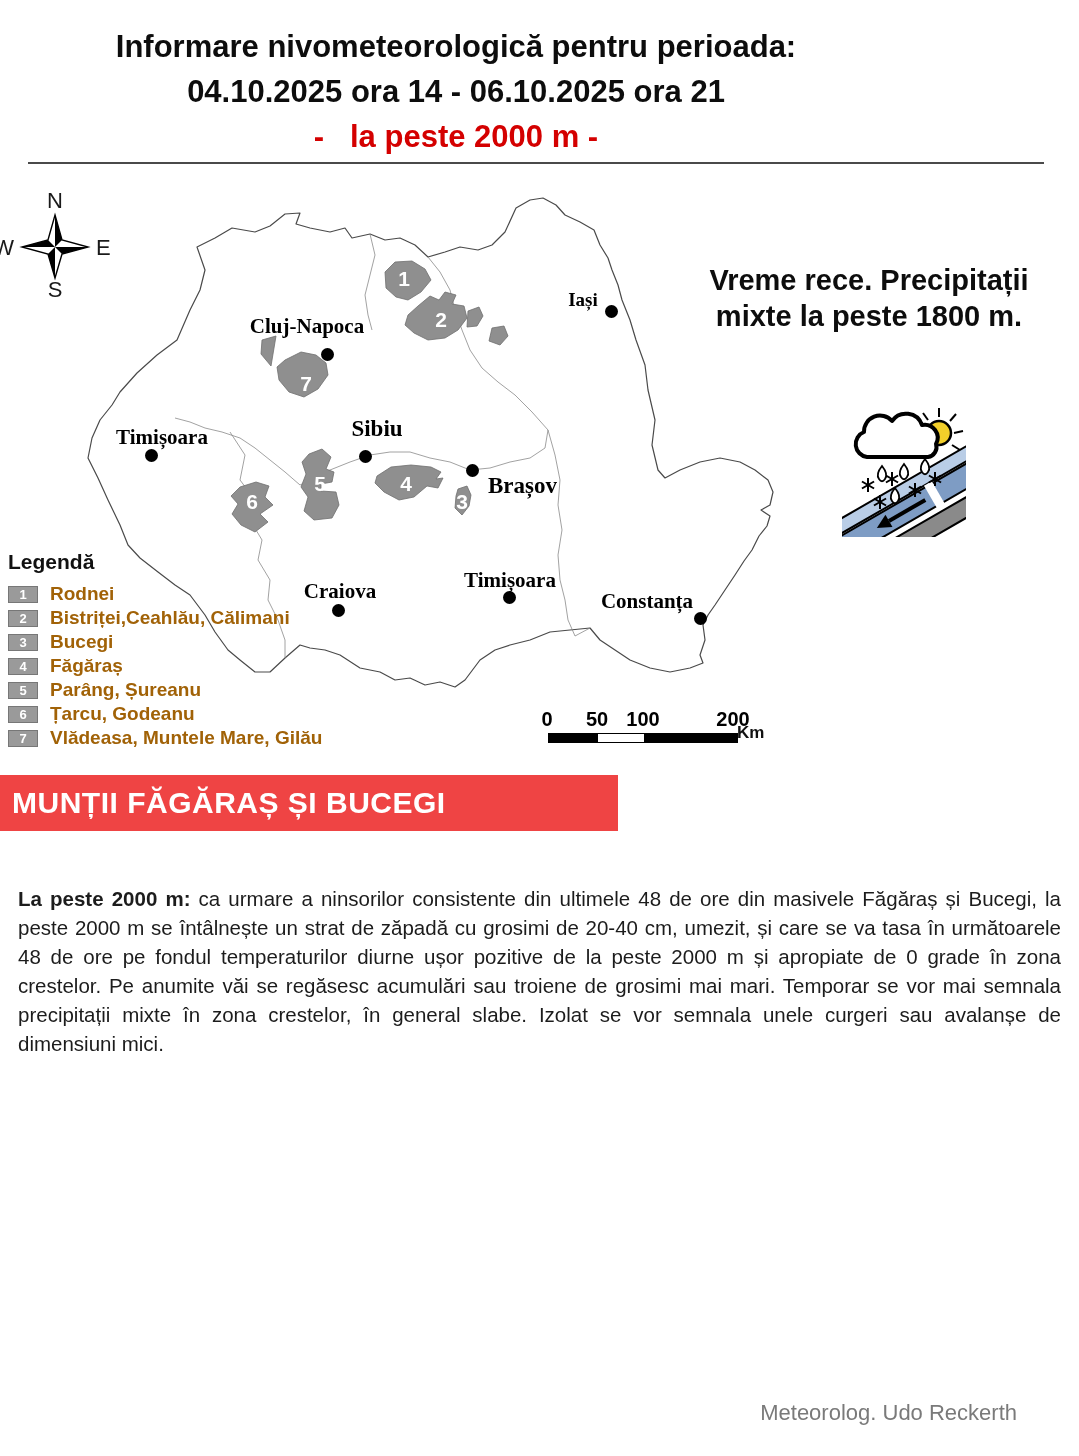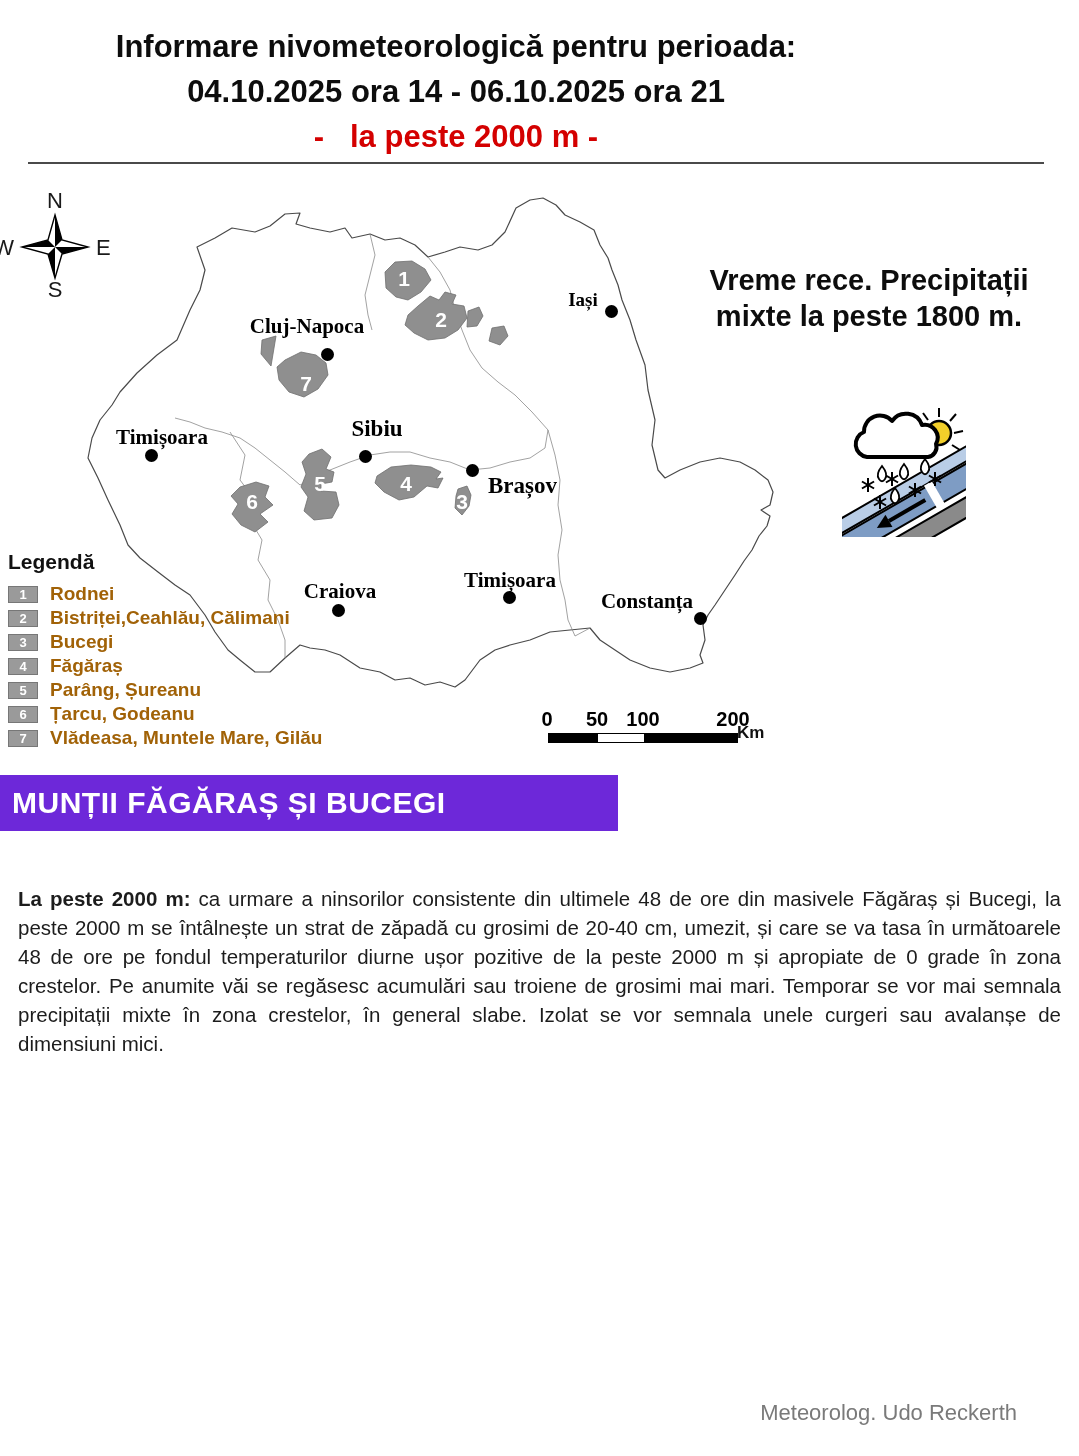--- a/index.html
+++ b/index.html
@@ -44,21 +44,21 @@
 
   .scalebar{position:absolute;left:540px;top:538px;width:220px;height:40px;}
   .scalebar .tick{position:absolute;top:0;transform:translateX(-50%);
                   font-weight:bold;font-size:20px;color:#000;}
   .scalebar .bar{position:absolute;left:8px;top:25px;width:188px;height:8px;
                  border:1px solid #000;display:flex;}
   .scalebar .seg{height:100%;}
   .scalebar .km{position:absolute;left:197px;top:15px;font-weight:bold;font-size:17px;}
 
   
-  .banner{position:absolute;left:0;top:775px;width:618px;height:56px;background:#6d28d9;
+  .banner{position:absolute;left:0;top:775px;width:618px;height:56px;background:#ef4444;
           color:#fff;font-weight:bold;font-size:30px;line-height:56px;
           padding-left:12px;box-sizing:border-box;letter-spacing:0.5px;white-space:nowrap;}
   .body-text{position:absolute;left:18px;top:884px;width:1043px;font-size:20.5px;
              line-height:29px;text-align:justify;color:#1c1c1c;}
   .body-text p{margin:0;}
   .body-text p + p{margin-top:40px;}
   .lead{font-weight:bold;}
   .footer{position:absolute;left:0;top:1400px;right:44px;text-align:right;
           font-size:22px;color:#7a7a7a;}
 </style>

